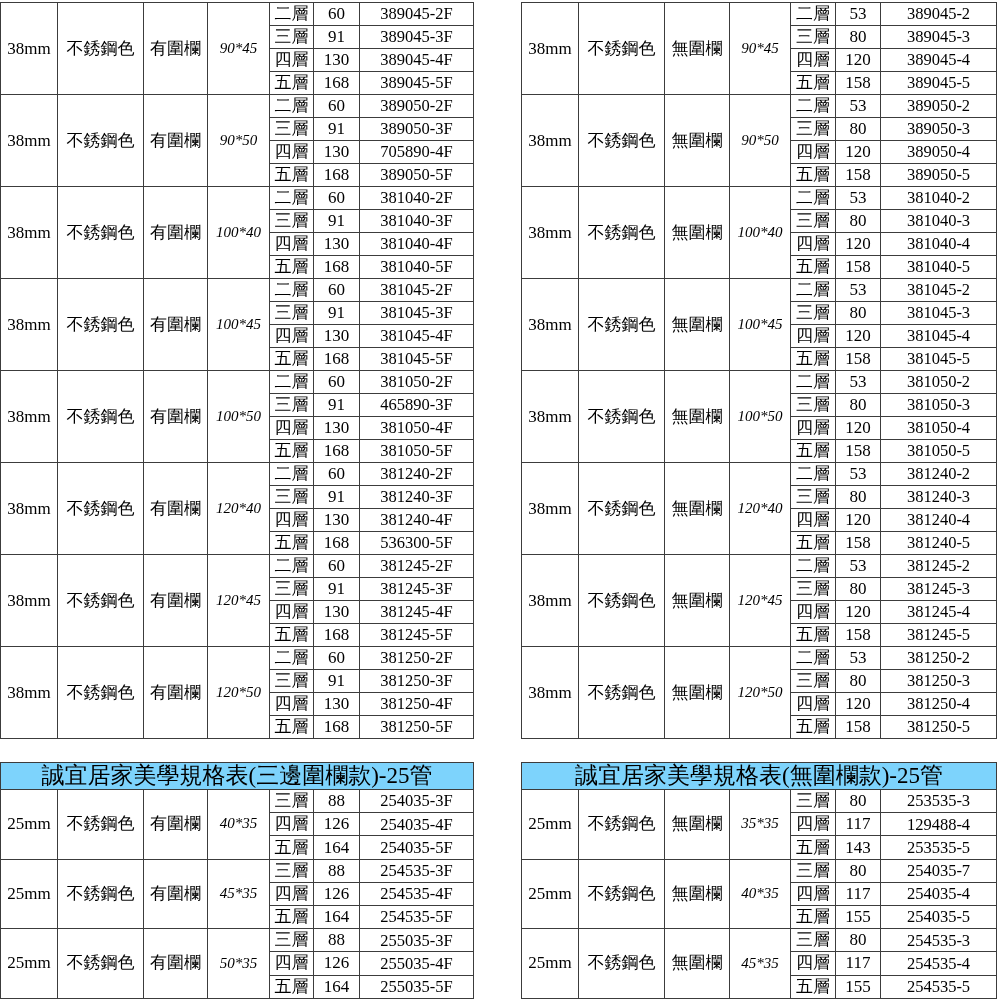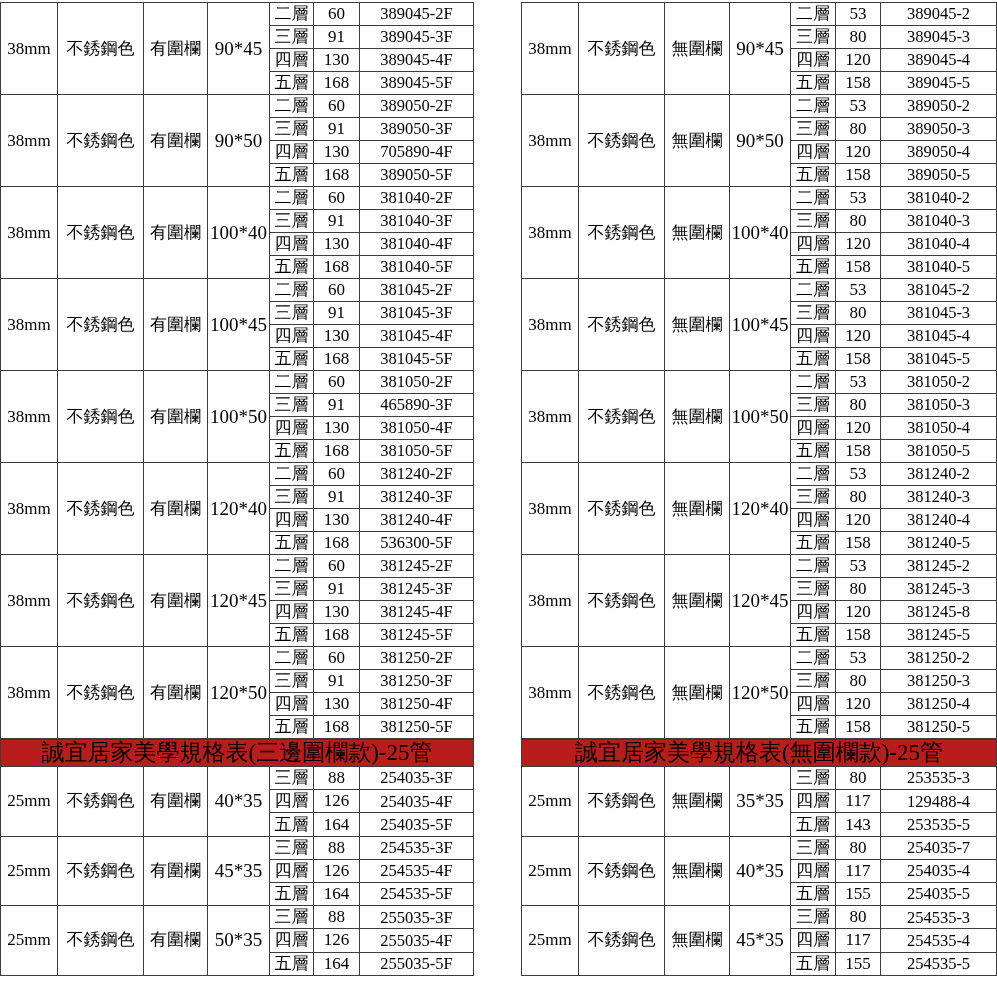--- a/index.html
+++ b/index.html
@@ -15,28 +15,29 @@
     height:22px;
     padding:0 1px;
     text-align:center;
     vertical-align:middle;
     font-size:17px;
     line-height:1.05;
     white-space:nowrap;
     overflow:hidden;
   }
   table.spec td.code-cell{font-size:16.5px;}
-  table.spec td.size-cell{font-size:19px;}
+  table.spec td.size-cell{font-size:15px;font-style:italic;}
   table.spec.bottom td{height:22.2px;}
   .band-title{
+    margin-top:23px;
     height:27px;
     box-sizing:border-box;
     border:1px solid #3c3c3c;
     border-bottom:none;
-    background:#b91c1c;
+    background:#7dd3fc;
     text-align:center;
     font-size:23px;
     line-height:26px;
     font-weight:normal;
     white-space:nowrap;
     overflow:hidden;
   }
 </style>
 </head>
 <body>
@@ -490,21 +491,21 @@
             <td class="code-cell">381245-2</td>
           </tr>
           <tr>
             <td class="tier-cell">三層</td>
             <td class="qty-cell">80</td>
             <td class="code-cell">381245-3</td>
           </tr>
           <tr>
             <td class="tier-cell">四層</td>
             <td class="qty-cell">120</td>
-            <td class="code-cell">381245-8</td>
+            <td class="code-cell">381245-4</td>
           </tr>
           <tr>
             <td class="tier-cell">五層</td>
             <td class="qty-cell">158</td>
             <td class="code-cell">381245-5</td>
           </tr>
           <tr>
             <td rowspan="4" class="tube-cell">38mm</td>
             <td rowspan="4" class="color-cell">不銹鋼色</td>
             <td rowspan="4" class="fence-cell">無圍欄</td>

